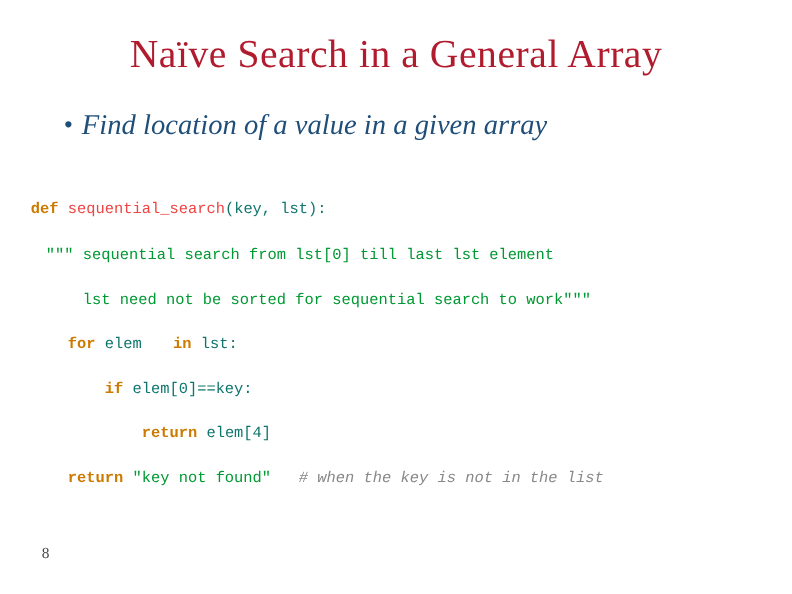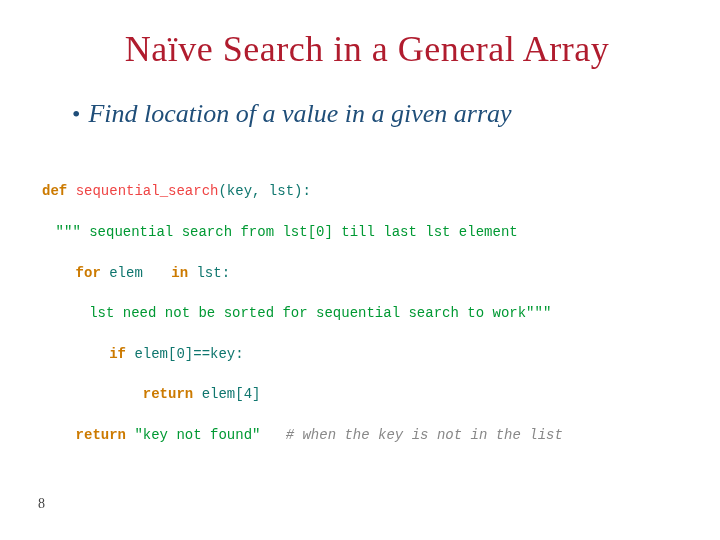--- a/index.html
+++ b/index.html
@@ -7,21 +7,21 @@
       width: 720px;
       height: 540px;
       background: #fff;
       font-family: "Times New Roman", Times, serif;
       position: relative;
       overflow: hidden;
     }
     .slide {
       width: 100%;
       height: 100%;
-      padding: 28px 40px 20px 54px;
+      padding: 28px 40px 20px 40px;
       position: relative;
     }
     .title {
       color: #b01c2e;
       font-size: 36px;
       font-weight: 400;
       text-align: center;
       margin-bottom: 28px;
       letter-spacing: 0.5px;
     }
@@ -73,22 +73,22 @@
   <h1 class="title">Naïve Search in a General Array</h1>
 
   <div class="bullet-row">
     <span class="bullet-dot">•</span>
     <span class="bullet-text">Find location of a value in a given array</span>
   </div>
 
   <div class="code-block">
 <span class="code-line"><span class="kw">def</span><span class="txt"> </span><span class="fn">sequential_search</span><span class="txt">(key, lst):</span></span>
 <span class="code-line"><span class="str">    """ sequential search from lst[0] till last lst element</span></span>
+<span class="code-line"><span class="str">        lst need not be sorted for sequential search to work"""</span></span>
 <span class="code-line"><span class="kw">    for</span><span class="txt"> elem </span><span class="kw">in</span><span class="txt"> lst:</span></span>
-<span class="code-line"><span class="str">        lst need not be sorted for sequential search to work"""</span></span>
 <span class="code-line"><span class="kw">        if</span><span class="txt"> elem[0]==key:</span></span>
 <span class="code-line"><span class="kw">            return</span><span class="txt"> elem[4]</span></span>
 <span class="code-line"><span class="kw">    return</span><span class="str"> "key not found"</span><span class="txt">   </span><span class="comment"># when the key is not in the list</span></span>
   </div>
 
   <div class="page-num">8</div>
 
 </div>
 
 </body></html>

